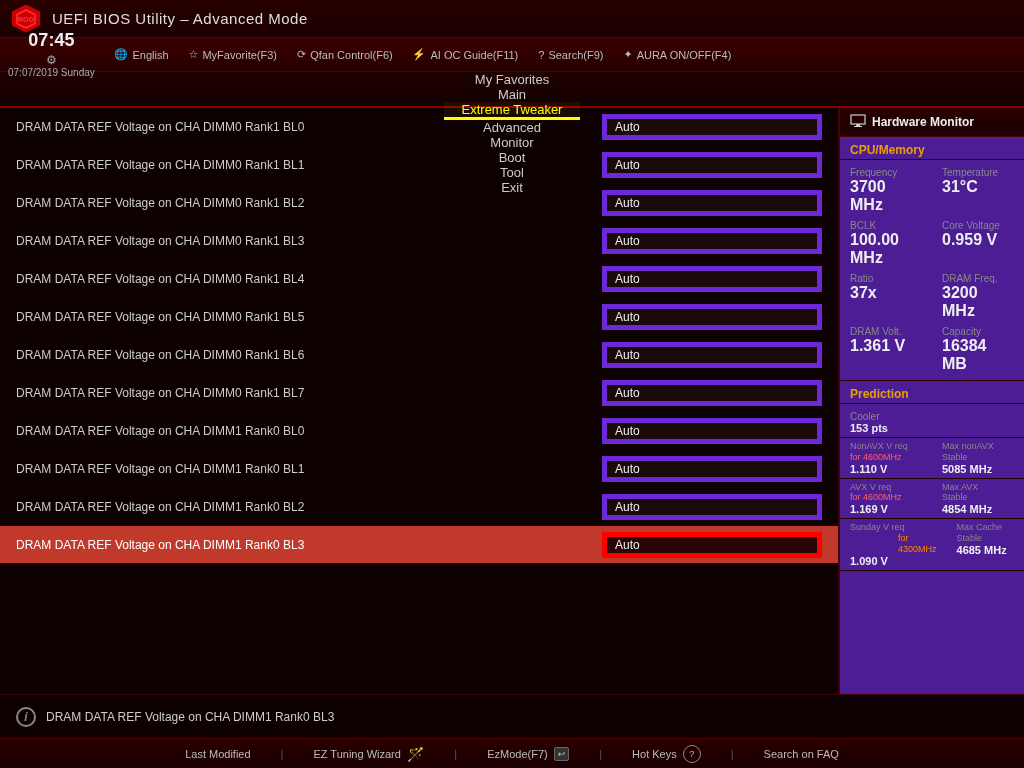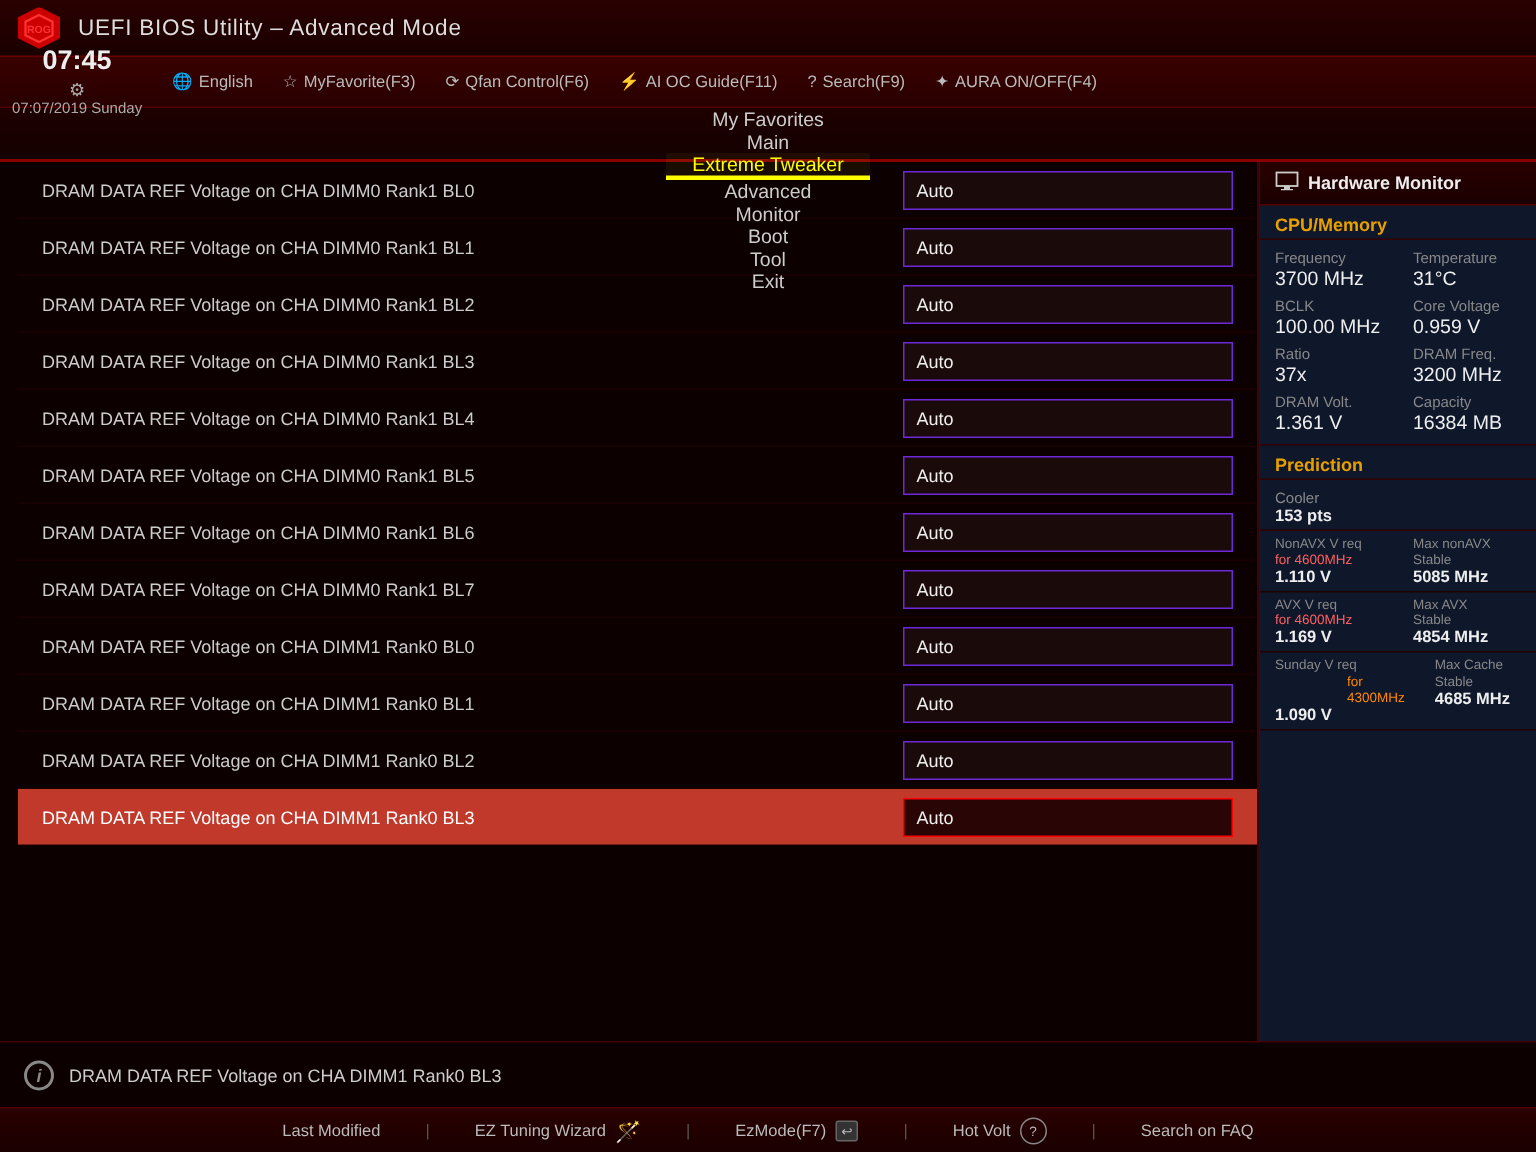--- a/index.html
+++ b/index.html
@@ -113,21 +113,20 @@
       display: flex;
       height: calc(768px - 38px - 34px - 36px - 44px - 30px);
     }
 
     
     .left-panel {
       flex: 1;
       background: #0d0000;
       overflow-y: auto;
       border-right: 1px solid #400;
-      padding-left: 12px;
     }
     .left-panel::-webkit-scrollbar { width: 6px; }
     .left-panel::-webkit-scrollbar-track { background: #1a0000; }
     .left-panel::-webkit-scrollbar-thumb { background: #600; }
 
     .setting-row {
       display: flex;
       align-items: center;
       padding: 0 16px;
       height: 38px;
@@ -141,21 +140,21 @@
       font-size: 12px;
       color: #ccc;
     }
     .setting-row.selected .setting-label,
     .setting-row.highlighted .setting-label { color: #fff; font-weight: 500; }
 
     .setting-value {
       min-width: 220px;
       height: 26px;
       background: #1a0a0a;
-      border: 1px solid #6d28d9;
+      border: 5px solid #6d28d9;
       color: #eee;
       font-size: 12px;
       display: flex;
       align-items: center;
       padding: 0 8px;
     }
     .setting-row.selected .setting-value,
     .setting-row.highlighted .setting-value {
       border-color: #f00;
       background: #2a0505;
@@ -184,21 +183,21 @@
       color: #888;
       font-size: 12px;
       font-style: italic;
       font-weight: bold;
       flex-shrink: 0;
     }
 
     
     .right-panel {
       width: 185px;
-      background: #0f172a;
+      background: #4c1d95;
       border-left: 1px solid #500;
       display: flex;
       flex-direction: column;
       font-size: 11px;
     }
     .hw-monitor-title {
       background: linear-gradient(180deg, #2a0000 0%, #1a0000 100%);
       padding: 6px 10px;
       color: #eee;
       font-size: 12px;
@@ -220,21 +219,21 @@
       display: grid;
       grid-template-columns: 1fr 1fr;
       gap: 0;
       padding: 4px 0;
       border-bottom: 1px solid #300;
     }
     .monitor-cell {
       padding: 3px 10px;
     }
     .monitor-cell .label { color: #888; font-size: 10px; }
-    .monitor-cell .value { color: #eee; font-size: 13px; font-weight: 400; }
+    .monitor-cell .value { color: #eee; font-size: 16px; font-weight: 700; }
 
     .prediction-section { padding: 4px 0; }
     .cooler-row { padding: 3px 10px; border-bottom: 1px solid #300; }
     .cooler-row .label { color: #888; font-size: 10px; }
     .cooler-row .value { color: #eee; font-size: 11px; font-weight: 600; }
 
     .pred-row {
       display: grid;
       grid-template-columns: 1fr 1fr;
       border-bottom: 1px solid #200;
@@ -555,20 +554,20 @@
     <span>EZ Tuning Wizard</span>
     <span style="font-size:14px;">🪄</span>
   </div>
   <span class="footer-sep">|</span>
   <div class="footer-item">
     <span>EzMode(F7)</span>
     <span class="ezmode-icon">↩</span>
   </div>
   <span class="footer-sep">|</span>
   <div class="footer-item">
-    <span>Hot Volt</span>
+    <span>Hot Keys</span>
     <div class="footer-icon">?</div>
   </div>
   <span class="footer-sep">|</span>
   <div class="footer-item">
     <span>Search on FAQ</span>
   </div>
 </div>
 
 </body></html>

